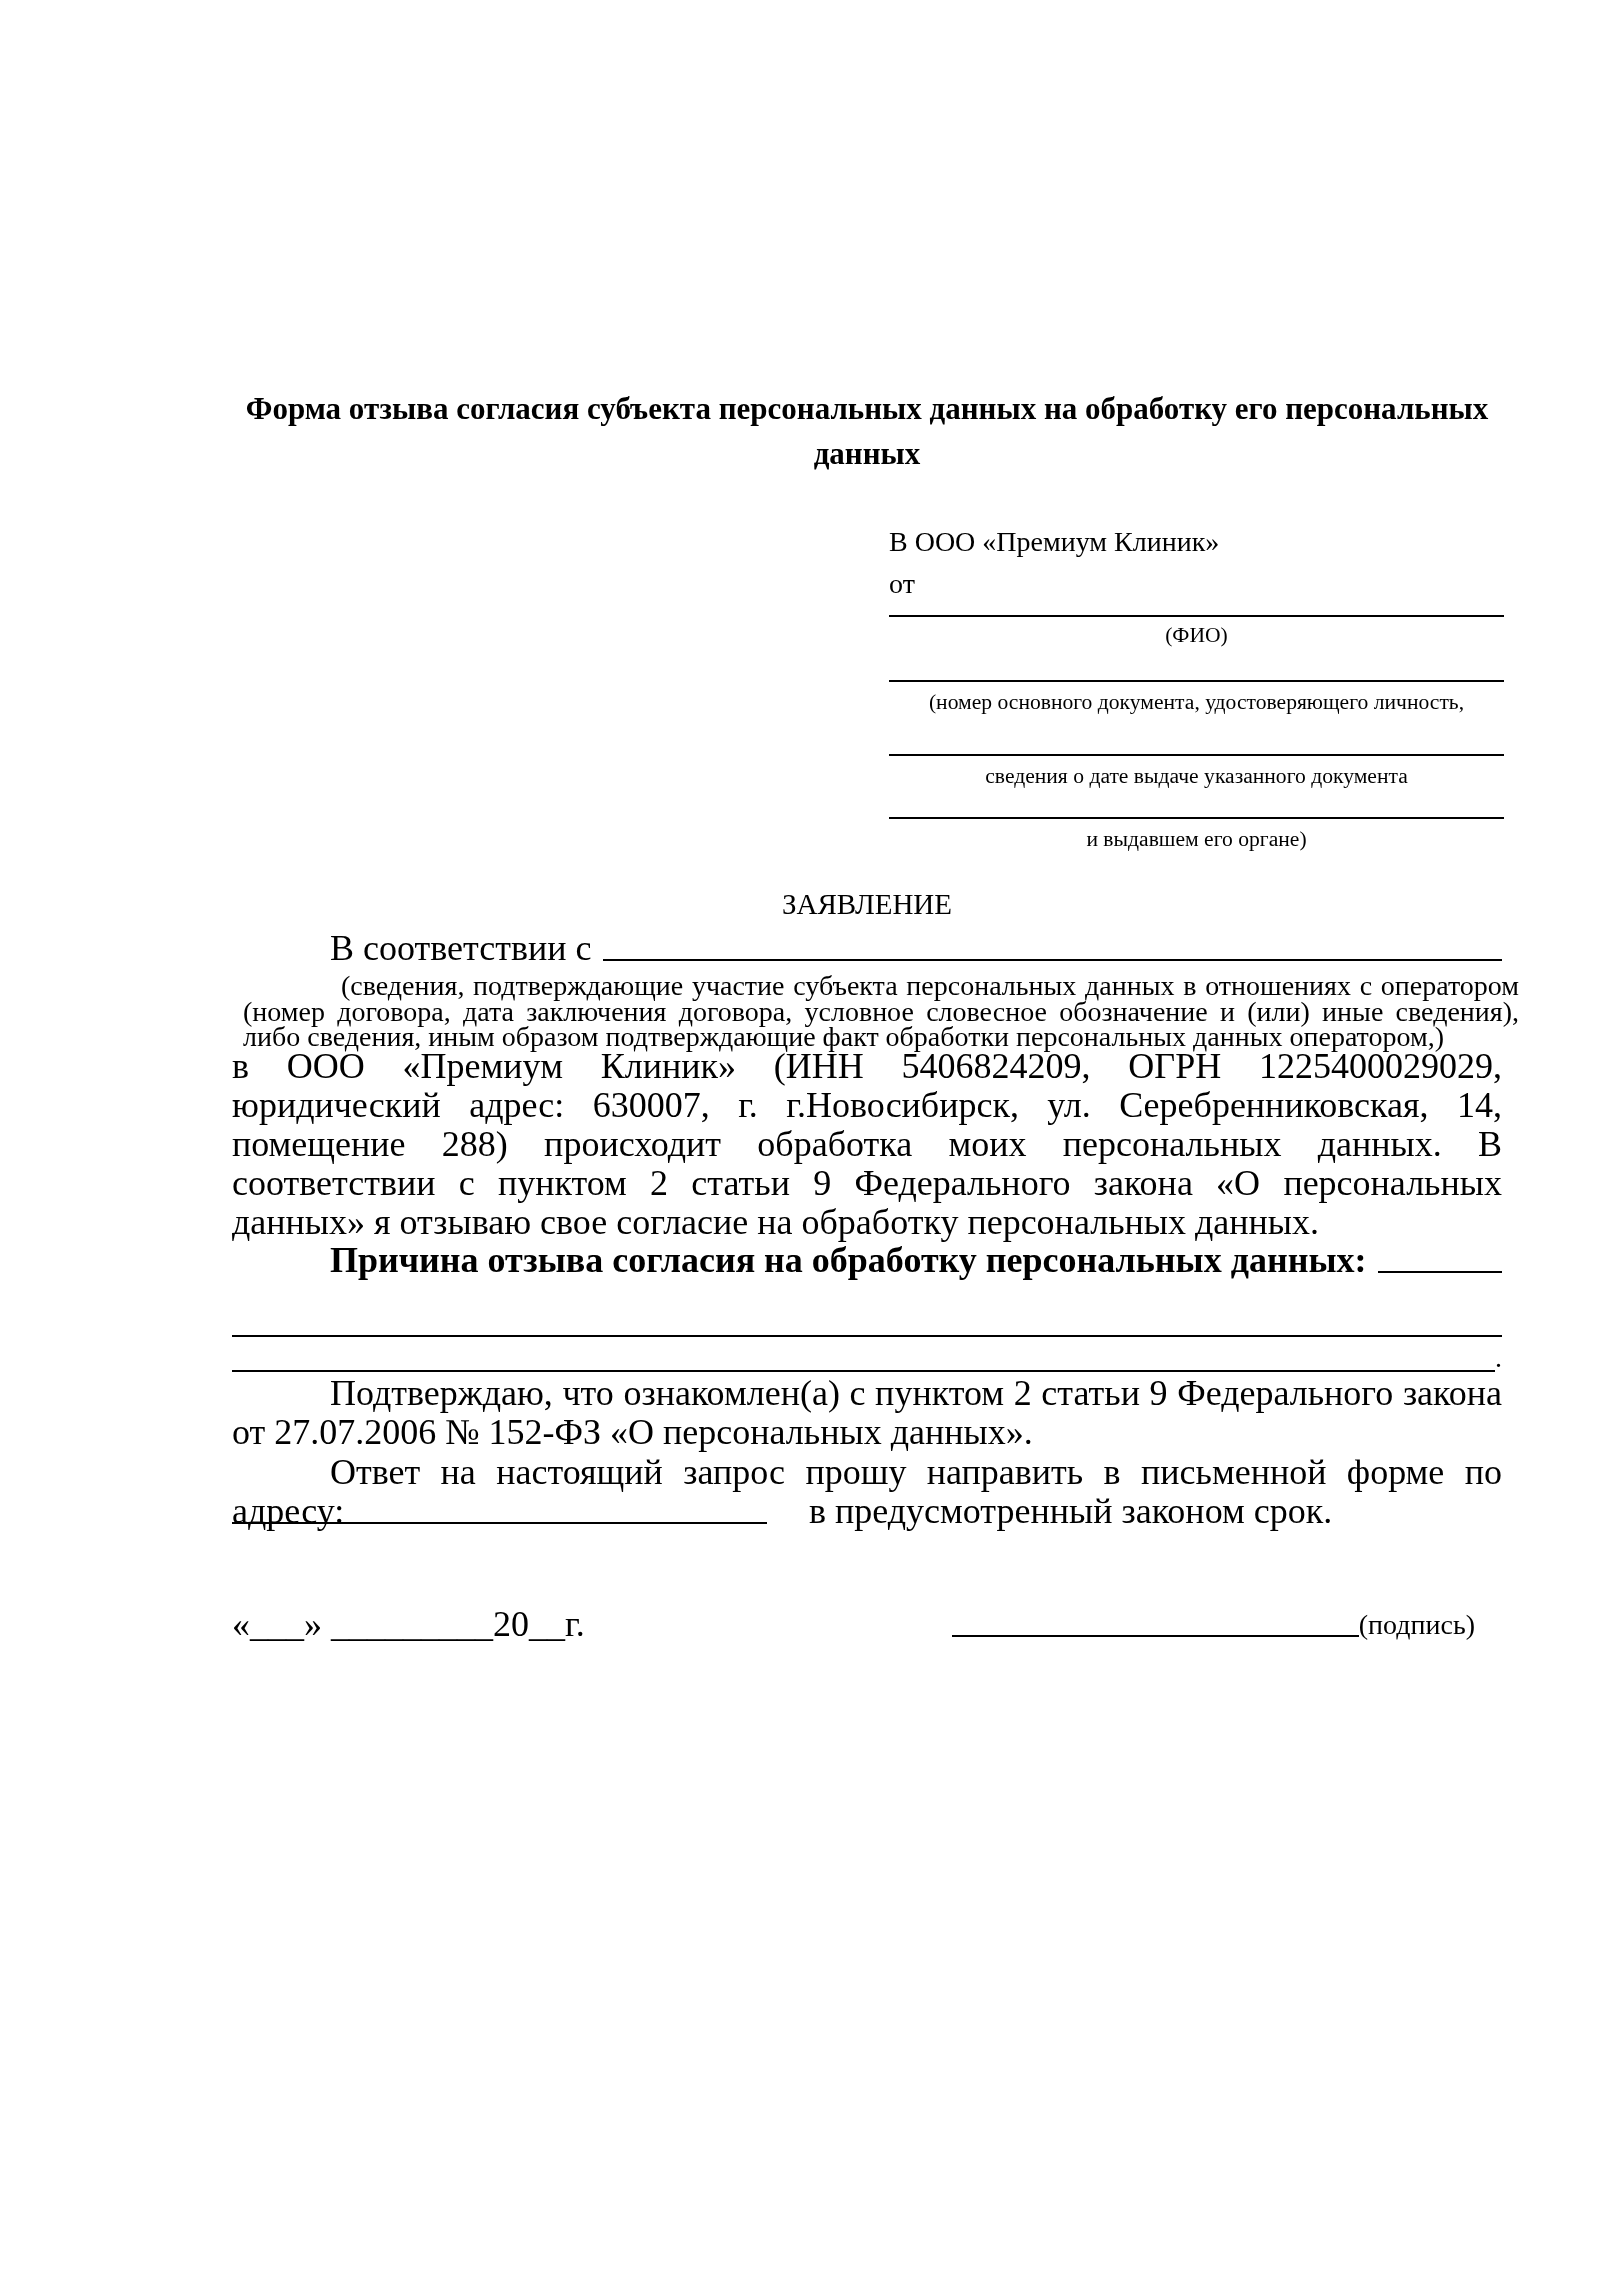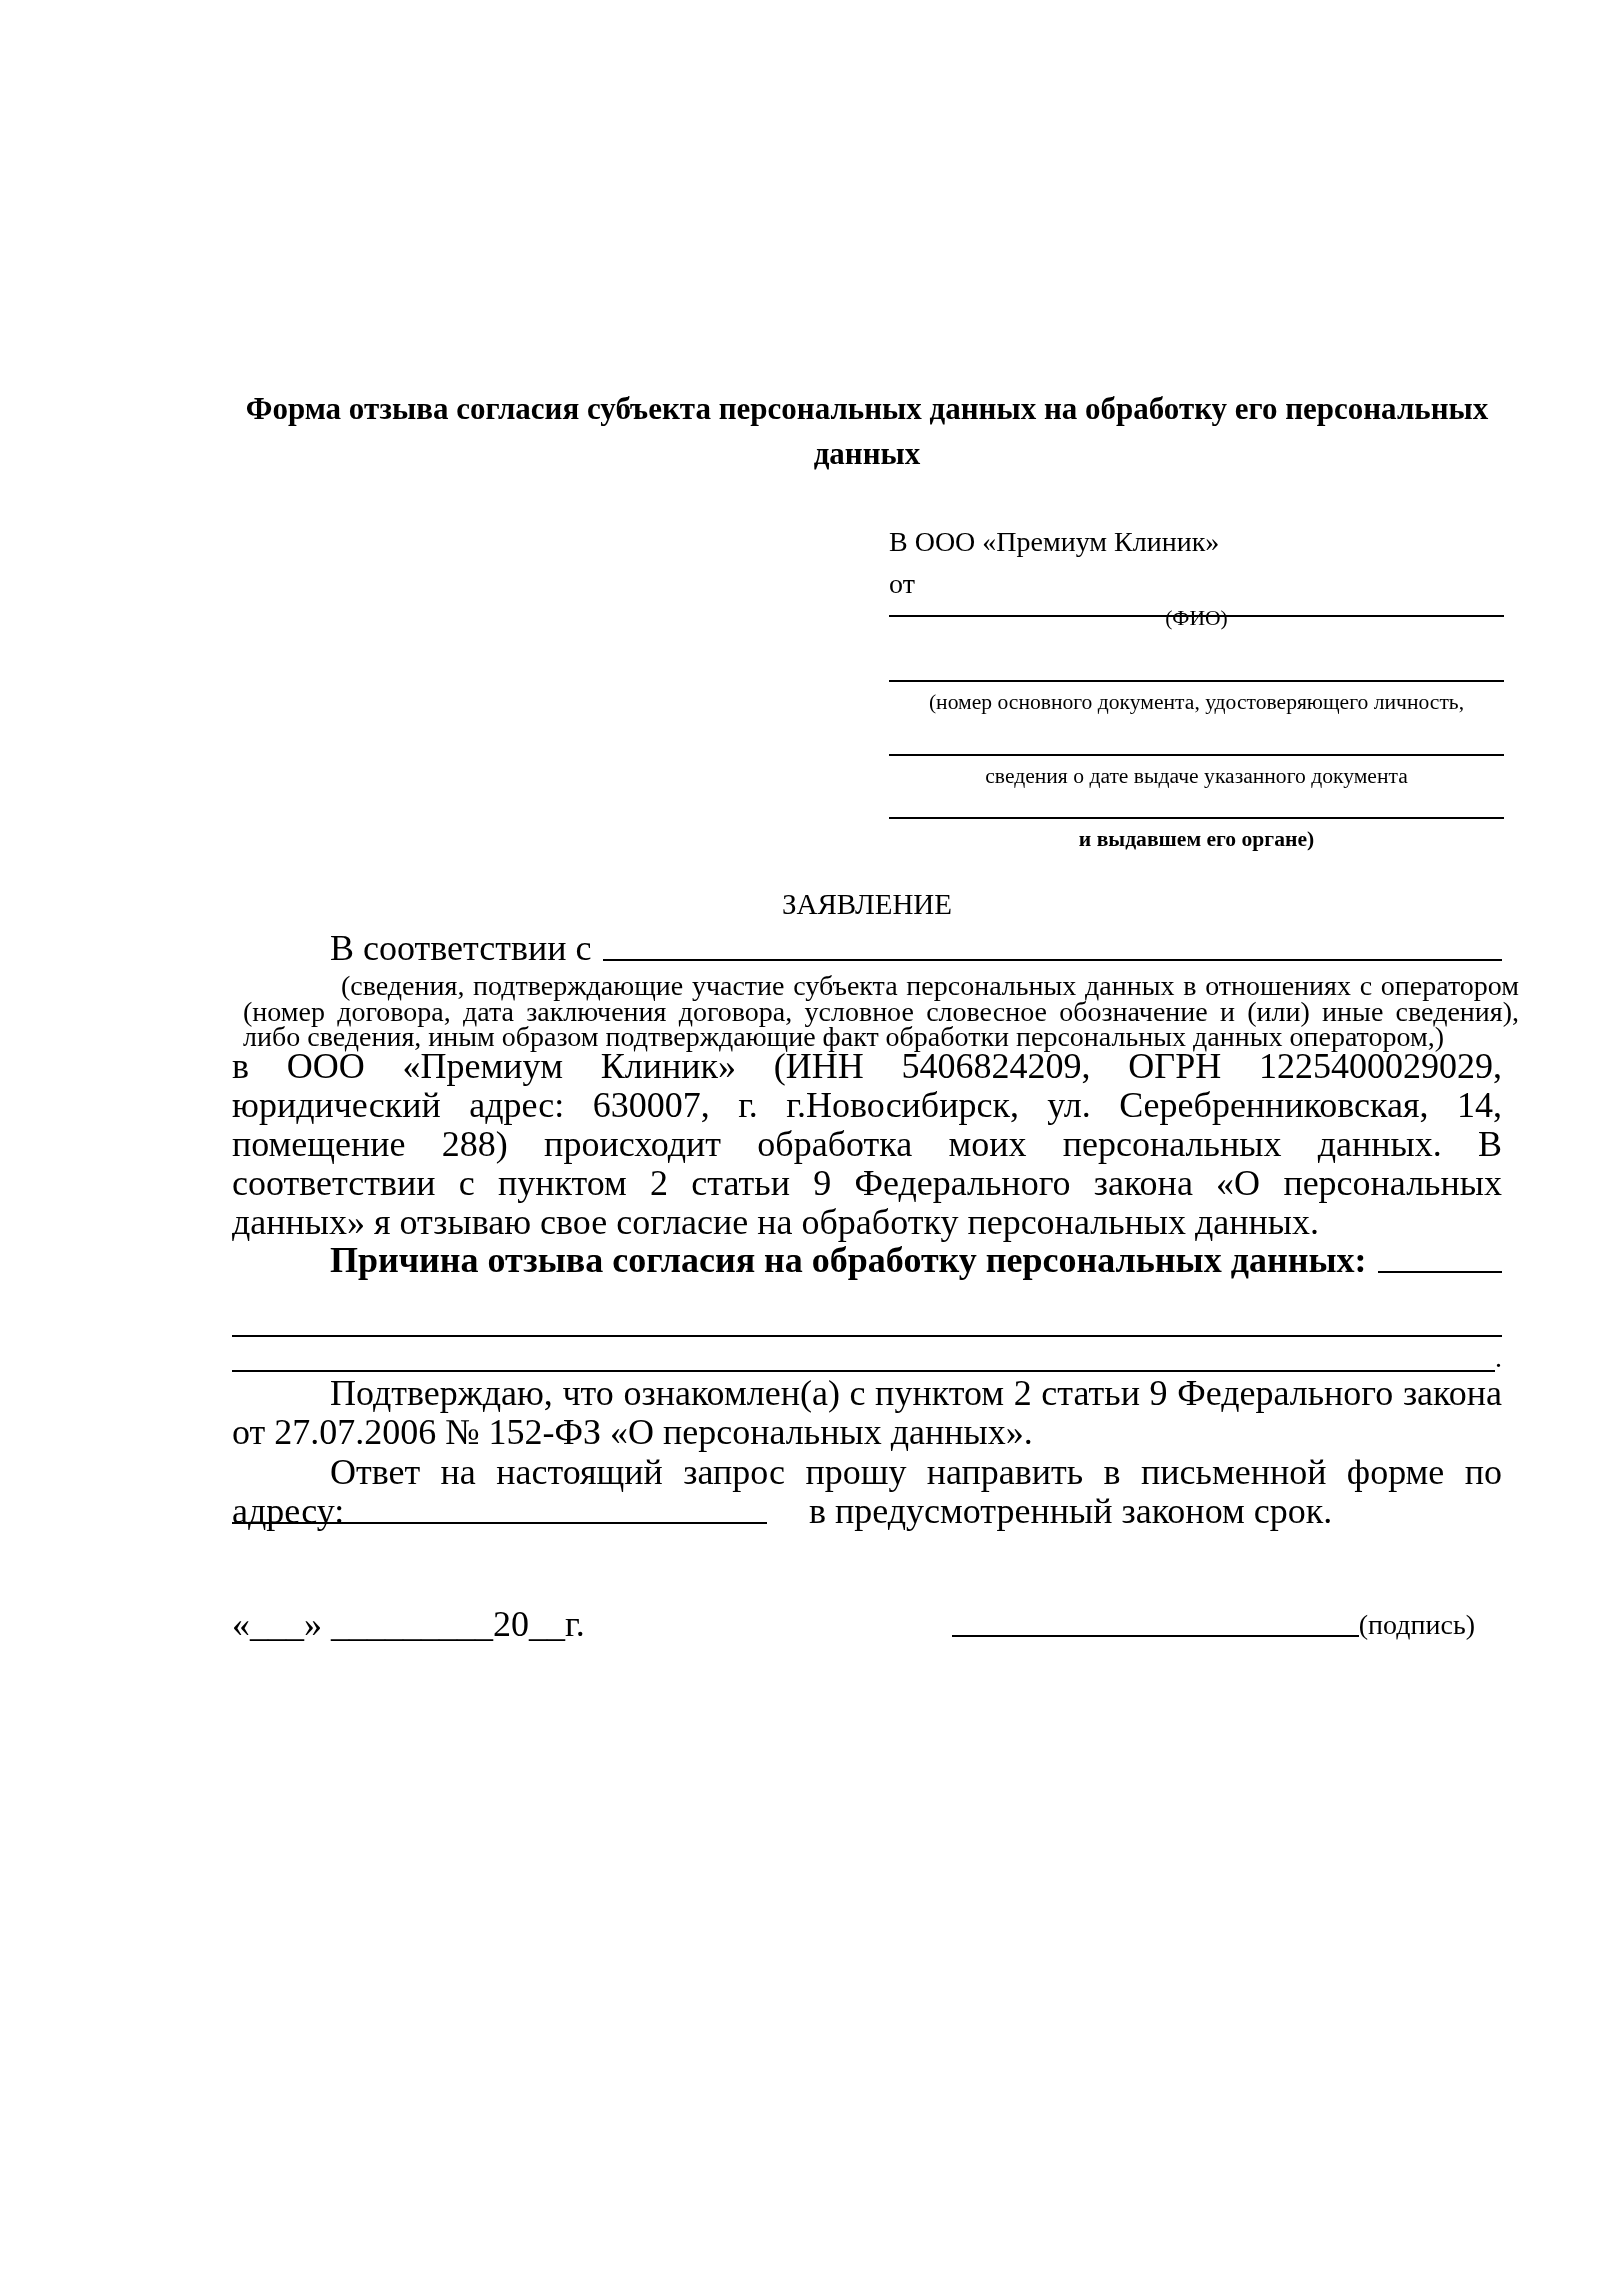--- a/index.html
+++ b/index.html
@@ -145,30 +145,30 @@
 
 <div class="page">
 
 
   <div class="form-title">Форма отзыва согласия субъекта персональных данных на обработку его персональных данных</div>
 
   <div class="addr-text" style="top:522px;">В ООО «Премиум Клиник»</div>
   <div class="addr-text" style="top:564px;">от</div>
 
   <div class="hr" style="top:615px;"></div>
-  <div class="addr-caption" style="top:605px;">(ФИО)</div>
+  <div class="addr-caption" style="top:622px;">(ФИО)</div>
 
   <div class="hr" style="top:680px;"></div>
   <div class="addr-caption" style="top:689px;">(номер основного документа, удостоверяющего личность,</div>
 
   <div class="hr" style="top:754px;"></div>
   <div class="addr-caption" style="top:763px;">сведения о дате выдаче указанного документа</div>
 
   <div class="hr" style="top:817px;"></div>
-  <div class="addr-caption" style="top:826px;font-weight:bold;">и выдавшем его органе)</div>
+  <div class="addr-caption" style="top:826px;">и выдавшем его органе)</div>
 
   <div class="stmt-heading">ЗАЯВЛЕНИЕ</div>
 
   <div class="row" style="top:929px;">
     <span class="indent"></span>
     <span style="white-space:nowrap;">В соответствии с</span>
     <span style="flex:0 0 11.8px;"></span>
     <span class="fill-line"></span>
   </div>
 

